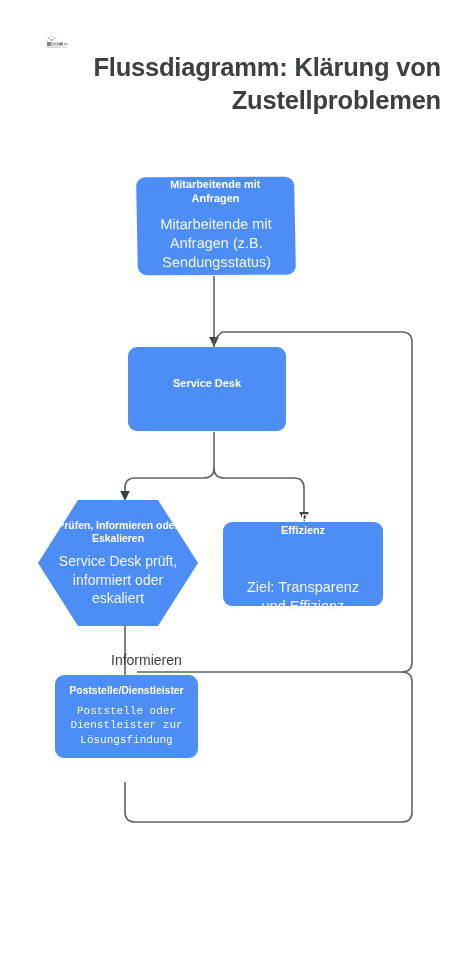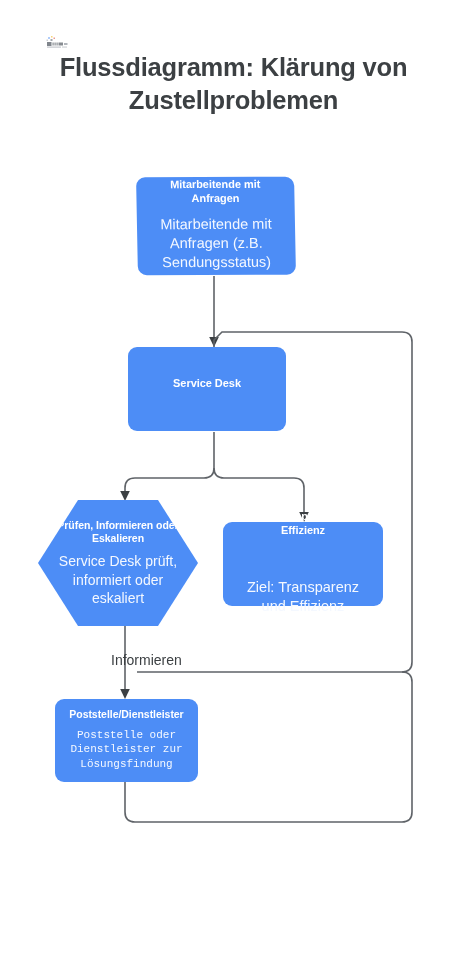--- a/index.html
+++ b/index.html
@@ -23,21 +23,21 @@
     width: 467px;
     height: 954px;
   }
 
   
   .header {
     position: absolute;
     left: 0;
     top: 36px;
     width: 467px;
-    text-align: center;
+    text-align: right;
   }
   .brand-logo {
     display: block;
     margin: 0 auto 2px auto;
     width: 36px;
     height: 13px;
     position: relative;
     left: -170px;
     opacity: .85;
   }
@@ -115,21 +115,21 @@
   #node-ziel {
     left: 223px;
     top: 522px;
     width: 160px;
     height: 84px;
     gap: 32px;
   }
 
   #node-poststelle {
     left: 55px;
-    top: 699px;
+    top: 675px;
     width: 143px;
     height: 83px;
     padding: 8px 6px 10px 6px;
   }
   #node-poststelle .n-title { font-size: 10.5px; margin-bottom: 7px; }
   #node-poststelle .n-body  { font-size: 11px; font-family: Liberation Mono, monospace; }
 
   
   #node-pruefen {
     left: 38px;

